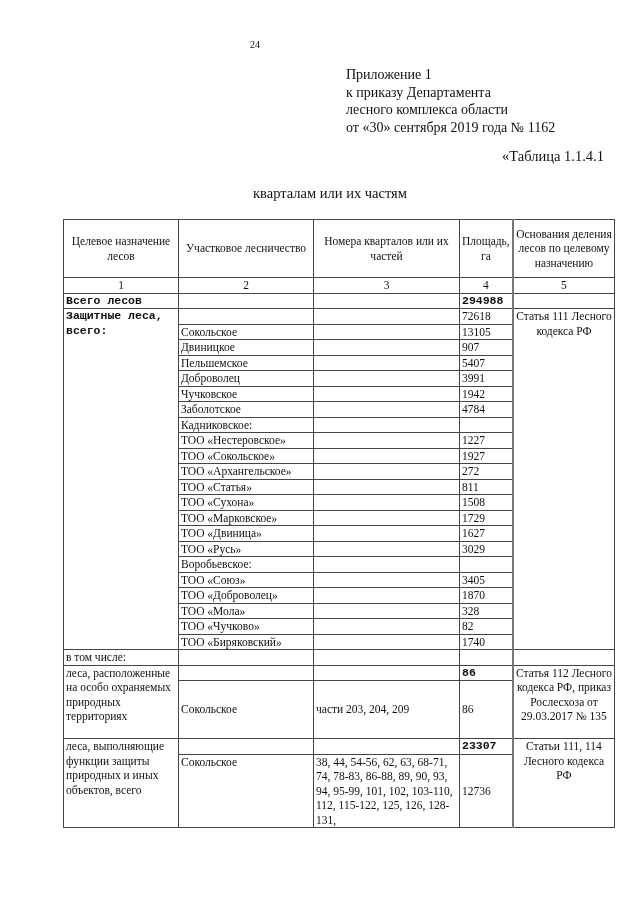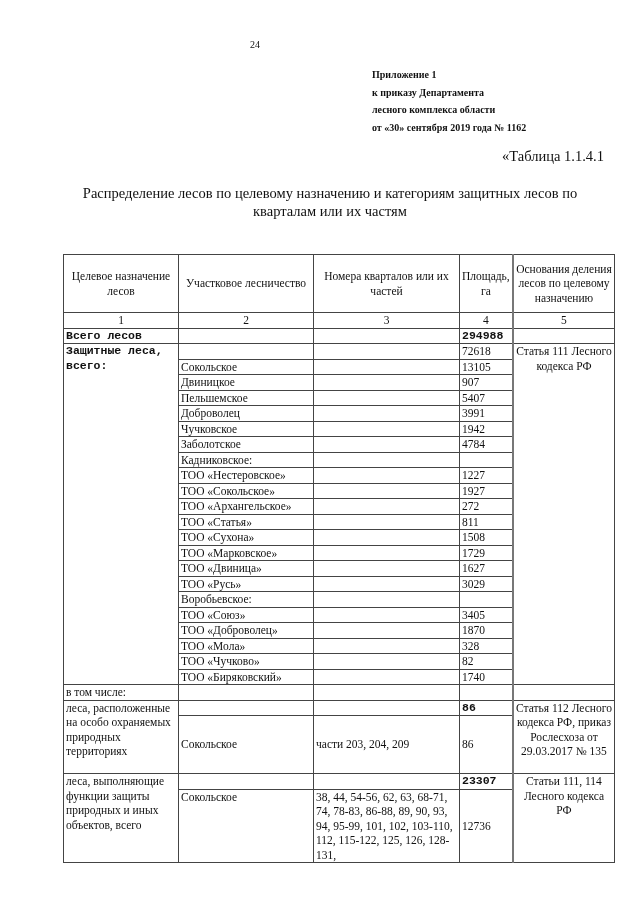--- a/index.html
+++ b/index.html
@@ -1,22 +1,22 @@
 <!DOCTYPE html>
 <html><head>
 <meta charset="utf-8">
 <style>
   html, body { margin: 0; padding: 0; background: #ffffff; }
   body { width: 640px; height: 905px; position: relative; overflow: hidden;
          font-family: "Liberation Serif", "DejaVu Serif", serif; color: #111; }
   .page-num { position: absolute; top: 39px; left: 0; width: 510px; text-align: center; font-size: 10px; }
-  .appendix { position: absolute; top: 66px; left: 372px; font-size: 10px; line-height: 17.5px; font-weight: bold; }
+  .appendix { position: absolute; top: 66px; left: 346px; font-size: 14px; line-height: 17.5px; }
   .table-label { position: absolute; top: 148px; right: 36px; font-size: 14.5px; }
   .doc-title { position: absolute; top: 184px; left: 40px; width: 580px; text-align: center; font-size: 14.5px; line-height: 18px; }
-  table.main { position: absolute; top: 254px; left: 63px; border-collapse: collapse; font-size: 11.5px; line-height: 14.5px; table-layout: fixed; }
+  table.main { position: absolute; top: 219px; left: 63px; border-collapse: collapse; font-size: 11.5px; line-height: 14.5px; table-layout: fixed; }
   table.main td { border: 1px solid #444; padding: 0 2px; vertical-align: top; }
   table.main td.c { text-align: center; }
   table.main td.mid { vertical-align: middle; }
   table.main td.num { text-align: left; }
   .b { font-weight: bold; font-family: Liberation Mono, monospace; }
   .hdr td { vertical-align: middle !important; text-align: center; }
   .divider-col { border-right: 2px solid #777 !important; }
 </style>
 </head>
 <body>
@@ -26,21 +26,20 @@
 <div class="appendix">
   <div>Приложение 1</div>
   <div>к приказу Департамента</div>
   <div>лесного комплекса области</div>
   <div>от «30» сентября 2019 года № 1162</div>
 </div>
 
 <div class="table-label">«Таблица 1.1.4.1</div>
 
 <div class="doc-title">
-  <div>Распределение лесов по целевому назначению и категориям защитных лесов по</div>
   <div>кварталам или их частям</div>
 </div>
 
 <table class="main">
   <colgroup>
     <col style="width:115px">
       <col style="width:135px">
       <col style="width:146px">
       <col style="width:45px">
       <col style="width:102px">

